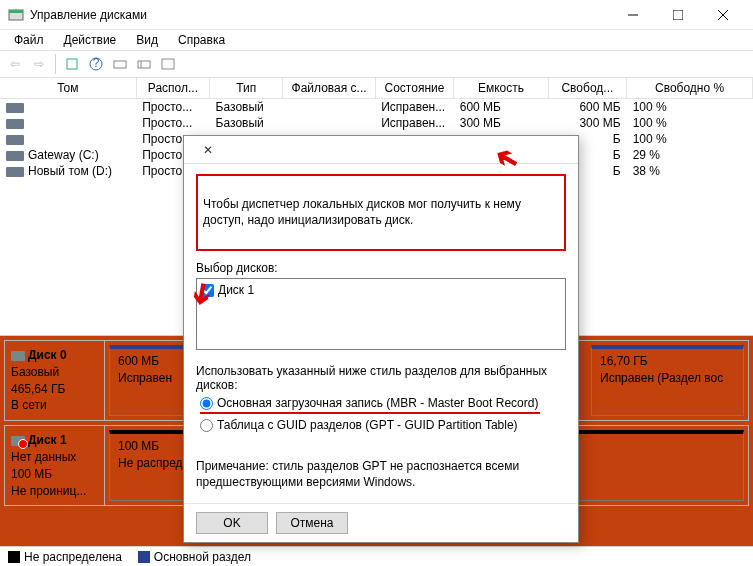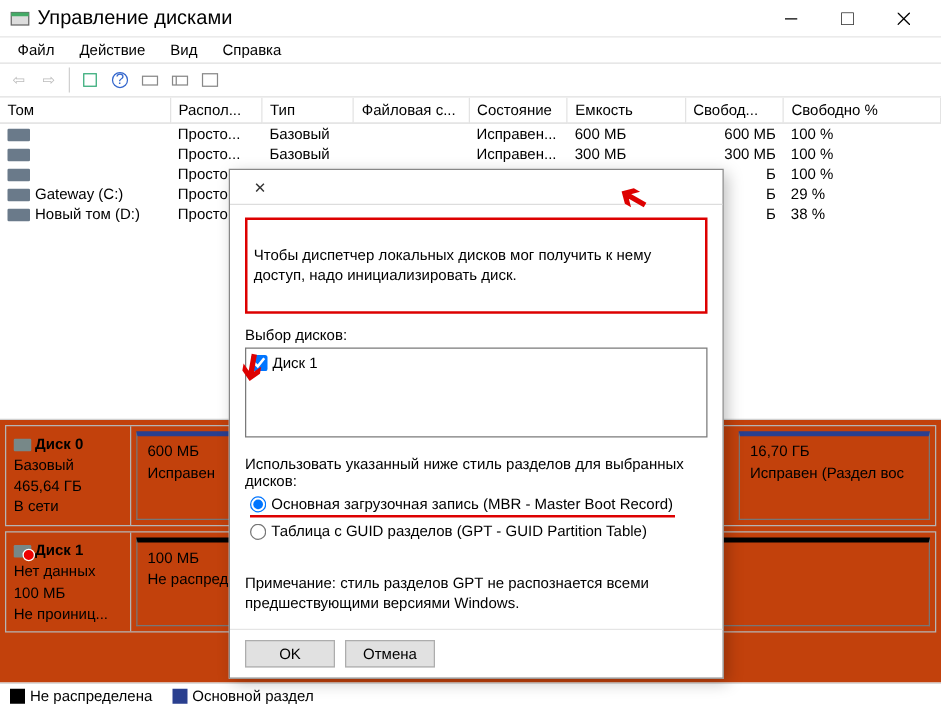--- a/index.html
+++ b/index.html
@@ -1,30 +1,30 @@
 <!DOCTYPE html>
 <html><head>
 <meta charset="utf-8">
 <style>
 *{box-sizing:border-box;margin:0;padding:0;font-family:"Segoe UI",Tahoma,sans-serif;font-size:12px}
 body{background:#fff;width:753px;height:566px;overflow:hidden;position:relative}
 .titlebar{height:30px;background:#fff;display:flex;align-items:center;padding:0 8px;border-bottom:1px solid #e5e5e5}
 .titlebar .icon{width:16px;height:16px;margin-right:6px;display:inline-flex;align-items:center;justify-content:center}
-.titlebar .title{flex:1;font-size:16px;color:#000}
+.titlebar .title{flex:1;font-size:12px;color:#000}
 .win-btn{width:45px;height:28px;display:flex;align-items:center;justify-content:center;color:#000}
 .menubar{height:20px;display:flex;align-items:center;padding:2px 6px;gap:4px}
 .menubar span{padding:4px 8px;font-size:12px}
 .toolbar{height:28px;border-top:1px solid #e0e0e0;border-bottom:1px solid #e0e0e0;display:flex;align-items:center;padding:0 4px;gap:2px}
 .tbtn{width:22px;height:22px;display:flex;align-items:center;justify-content:center;border:1px solid transparent;color:#555}
 .tbtn.disabled{color:#bbb}
 .tsep{width:1px;height:20px;background:#d0d0d0;margin:0 3px}
 .content{height:calc(100% - 78px);display:flex;flex-direction:column}
 .table-area{flex:0 0 258px;overflow:hidden;border-bottom:1px solid #d0d0d0}
 .tbl{width:100%;border-collapse:collapse;table-layout:fixed}
-.tbl th{text-align:left;font-weight:400;font-size:12px;padding:3px 6px;background:#fff;border-right:1px solid #e3e3e3;border-bottom:1px solid #e3e3e3;white-space:nowrap;overflow:hidden;text-overflow:ellipsis}
+.tbl th{text-align:center;font-weight:400;font-size:12px;padding:3px 6px;background:#fff;border-right:1px solid #e3e3e3;border-bottom:1px solid #e3e3e3;white-space:nowrap;overflow:hidden;text-overflow:ellipsis}
 .tbl td{padding:1px 6px;font-size:12px;white-space:nowrap;overflow:hidden}
 .tbl .col-tom{width:130px}
 .tbl .col-rasp{width:70px}
 .tbl .col-tip{width:70px}
 .tbl .col-fs{width:88px}
 .tbl .col-st{width:75px}
 .tbl .col-em{width:90px}
 .tbl .col-sv{width:75px}
 .tbl .col-svp{width:120px}
 .vol-icon{display:inline-block;width:18px;height:10px;background:#6a7a8a;border-radius:1px;margin-right:4px;vertical-align:middle}

